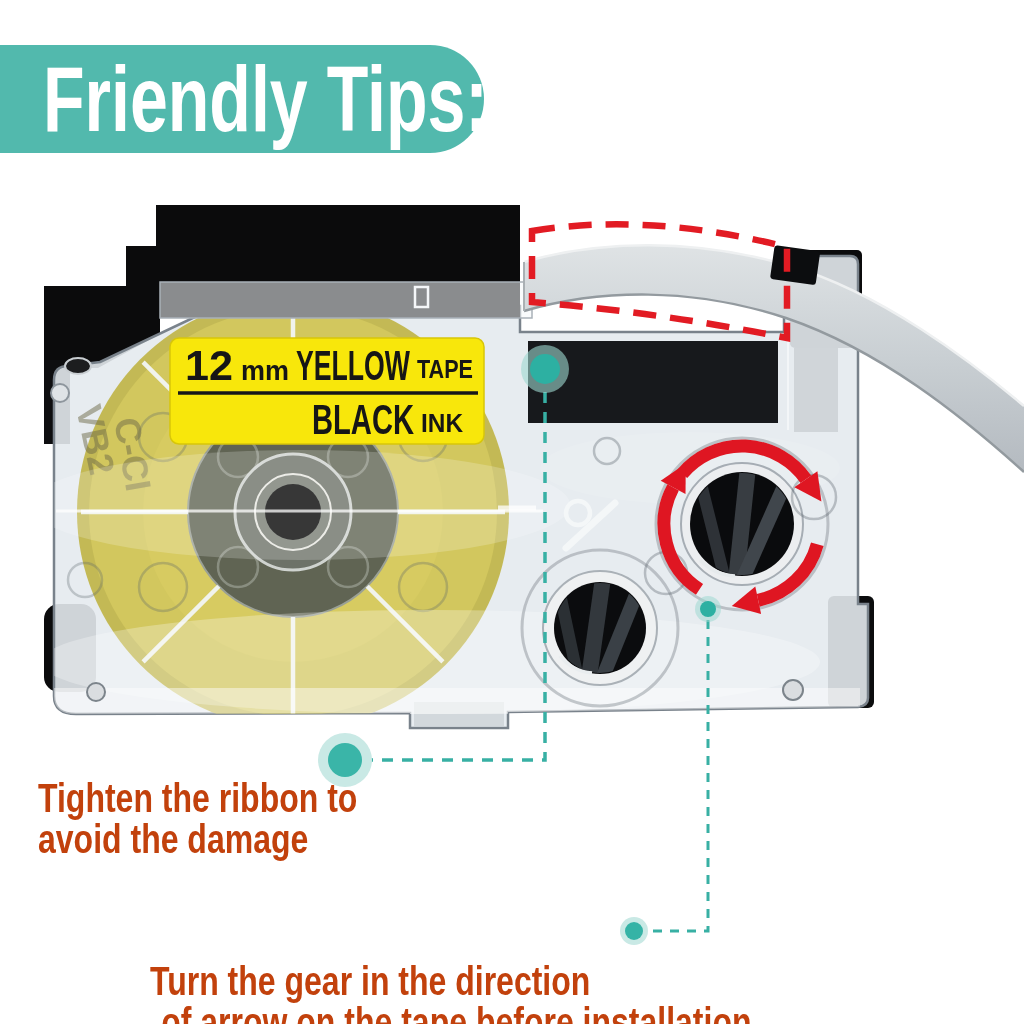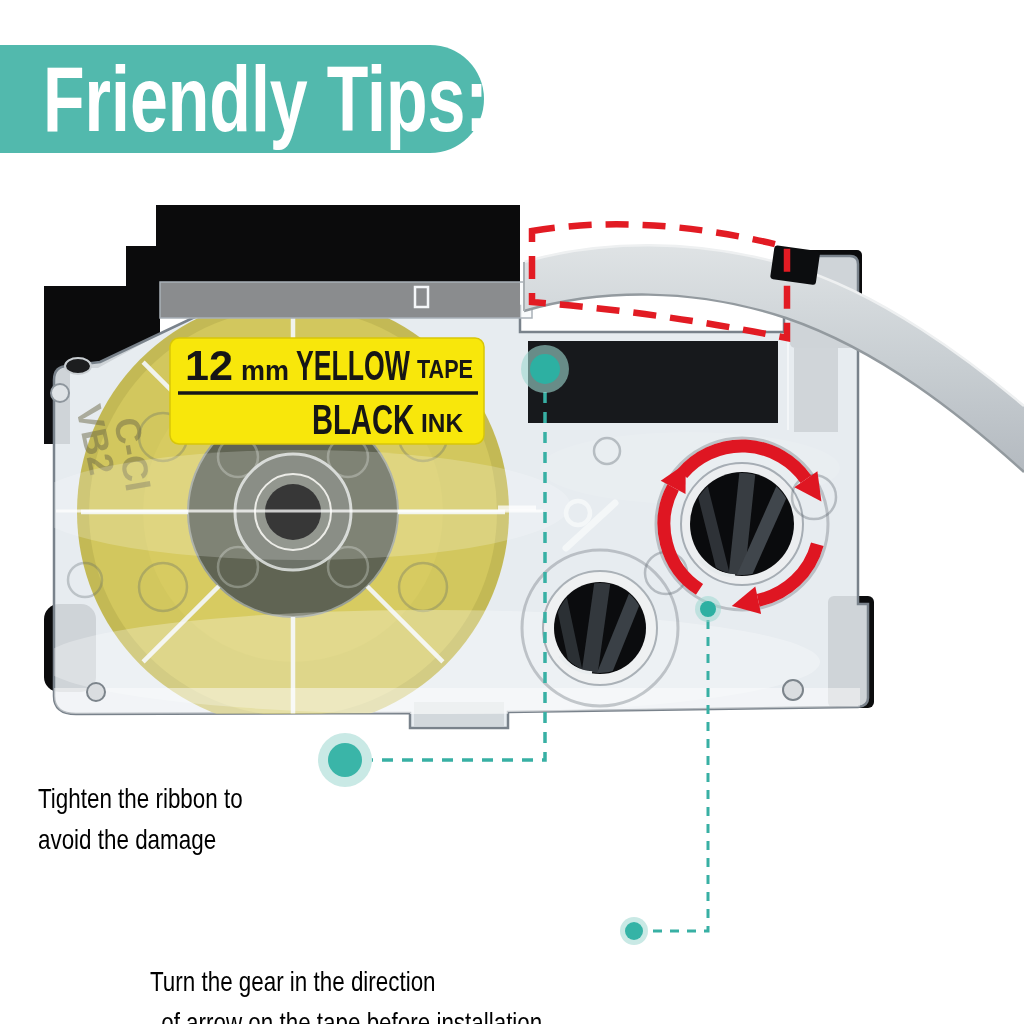--- a/index.html
+++ b/index.html
@@ -11,21 +11,21 @@
     position:absolute;left:0;top:45px;width:484px;height:108px;
     background:#52b9ad;border-radius:0 54px 54px 0;
     display:flex;align-items:center;
   }
   .banner-text{
     display:inline-block;color:#ffffff;font-size:92px;font-weight:bold;
     letter-spacing:0px;transform:scaleX(0.74);transform-origin:left center;
     padding-left:58px;white-space:nowrap;
   }
   .scene{position:absolute;left:0;top:0;width:1024px;height:1024px;}
-  .tip{position:absolute;color:#000000;font-weight:normal;font-size:28px;line-height:41px;}
+  .tip{position:absolute;color:#c2410c;font-weight:bold;font-size:40px;line-height:41px;}
   .tip-inner{display:inline-block;transform:scaleX(0.8);transform-origin:left top;white-space:nowrap;}
   .tline{display:block;}
   .tip2 .tline.indent{margin-left:14px;}
 </style>
 </head>
 <body>
 
 <div class="stage">
 
   <div class="banner">

